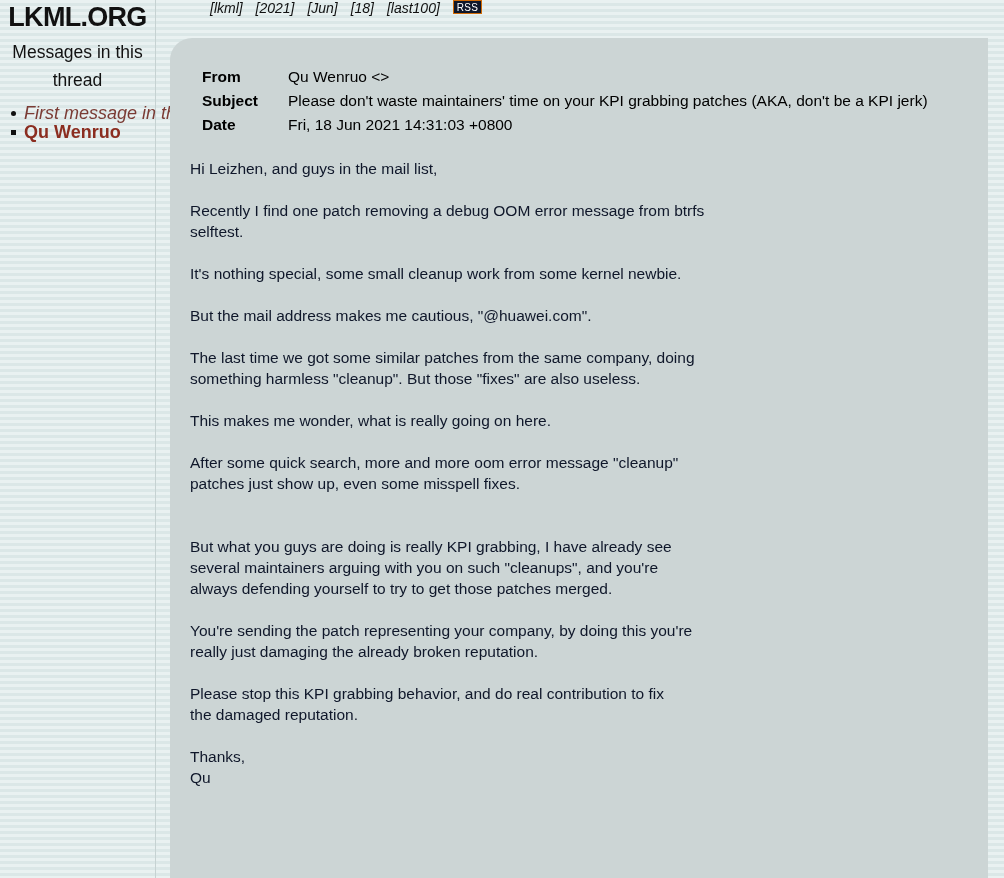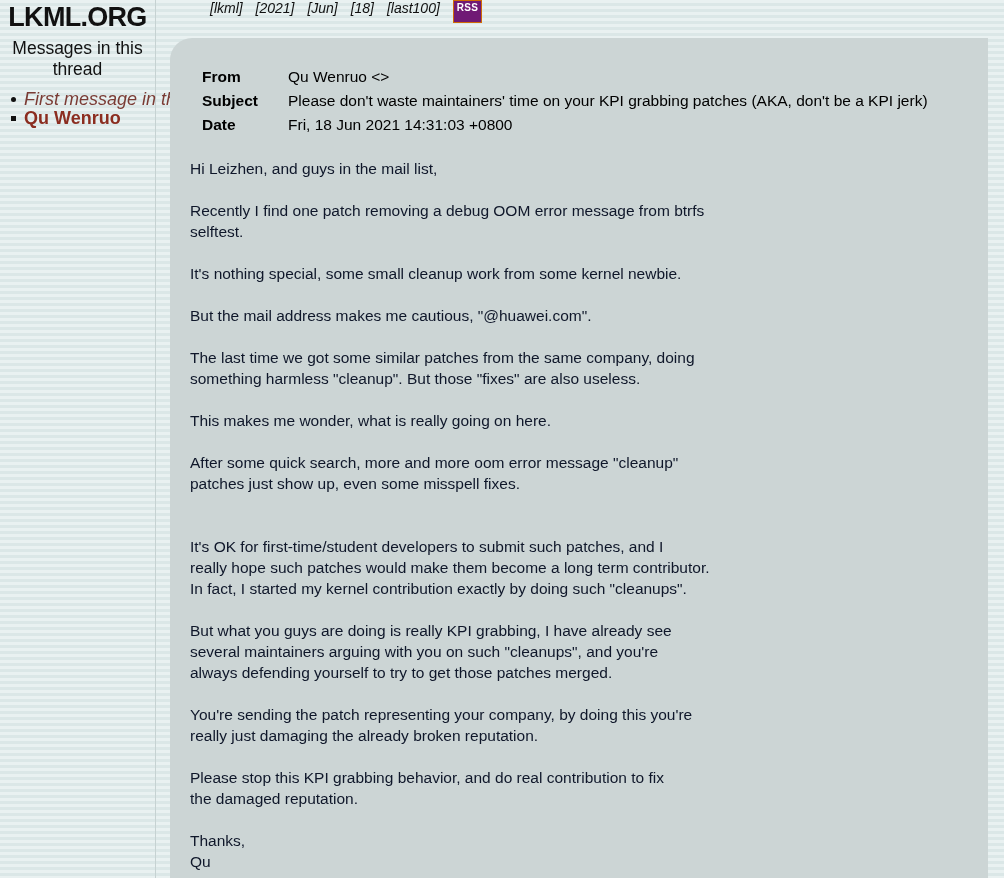--- a/index.html
+++ b/index.html
@@ -52,21 +52,21 @@
     font-size: 27px;
     font-weight: bold;
     letter-spacing: -0.7px;
     padding-top: 2px;
     color: #111;
     font-family: "Liberation Sans", sans-serif;
   }
   #thread-title {
     text-align: center;
     font-size: 17.5px;
-    line-height: 21px;
+    line-height: 28px;
     color: #111;
     margin-top: 5px;
   }
   #thread-list {
     list-style: none;
     margin: 10px 0 0 0;
     padding: 0 0 0 10px;
   }
   #thread-list li {
     font-size: 18px;
@@ -126,28 +126,28 @@
     font-style: italic;
     margin-right: 9px;
     color: #111;
     text-decoration: none;
   }
   #topnav .views-label {
     margin-right: 4px;
   }
   #rss-badge {
     display: inline-block;
-    background: #701a75;
+    background: #0f172a;
     border: 1px solid #d06a06;
     color: #ffffff;
     font-size: 10px;
-    font-weight: bold;
+    font-weight: normal;
     letter-spacing: 0.3px;
     line-height: 11px;
-    padding: 1px 3px 9px 3px;
+    padding: 1px 3px 0 3px;
     vertical-align: 2px;
     font-family: "Liberation Sans", sans-serif;
   }
 
   
   #content-panel {
     position: absolute;
     left: 170px;
     top: 38px;
     width: 818px;
@@ -248,23 +248,20 @@
       <p>Hi Leizhen, and guys in the mail list,</p>
       <p>Recently I find one patch removing a debug OOM error message from btrfs
 selftest.</p>
       <p>It's nothing special, some small cleanup work from some kernel newbie.</p>
       <p>But the mail address makes me cautious, "@huawei.com".</p>
       <p>The last time we got some similar patches from the same company, doing
 something harmless "cleanup". But those "fixes" are also useless.</p>
       <p>This makes me wonder, what is really going on here.</p>
       <p class="gap-extra">After some quick search, more and more oom error message "cleanup"
 patches just show up, even some misspell fixes.</p>
-      <p>It's OK for first-time/student developers to submit such patches, and I
-really hope such patches would make them become a long term contributor.
-In fact, I started my kernel contribution exactly by doing such "cleanups".</p>
       <p>But what you guys are doing is really KPI grabbing, I have already see
 several maintainers arguing with you on such "cleanups", and you're
 always defending yourself to try to get those patches merged.</p>
       <p>You're sending the patch representing your company, by doing this you're
 really just damaging the already broken reputation.</p>
       <p>Please stop this KPI grabbing behavior, and do real contribution to fix
 the damaged reputation.</p>
       <p class="tight">Thanks,
 Qu</p>
     </div>

